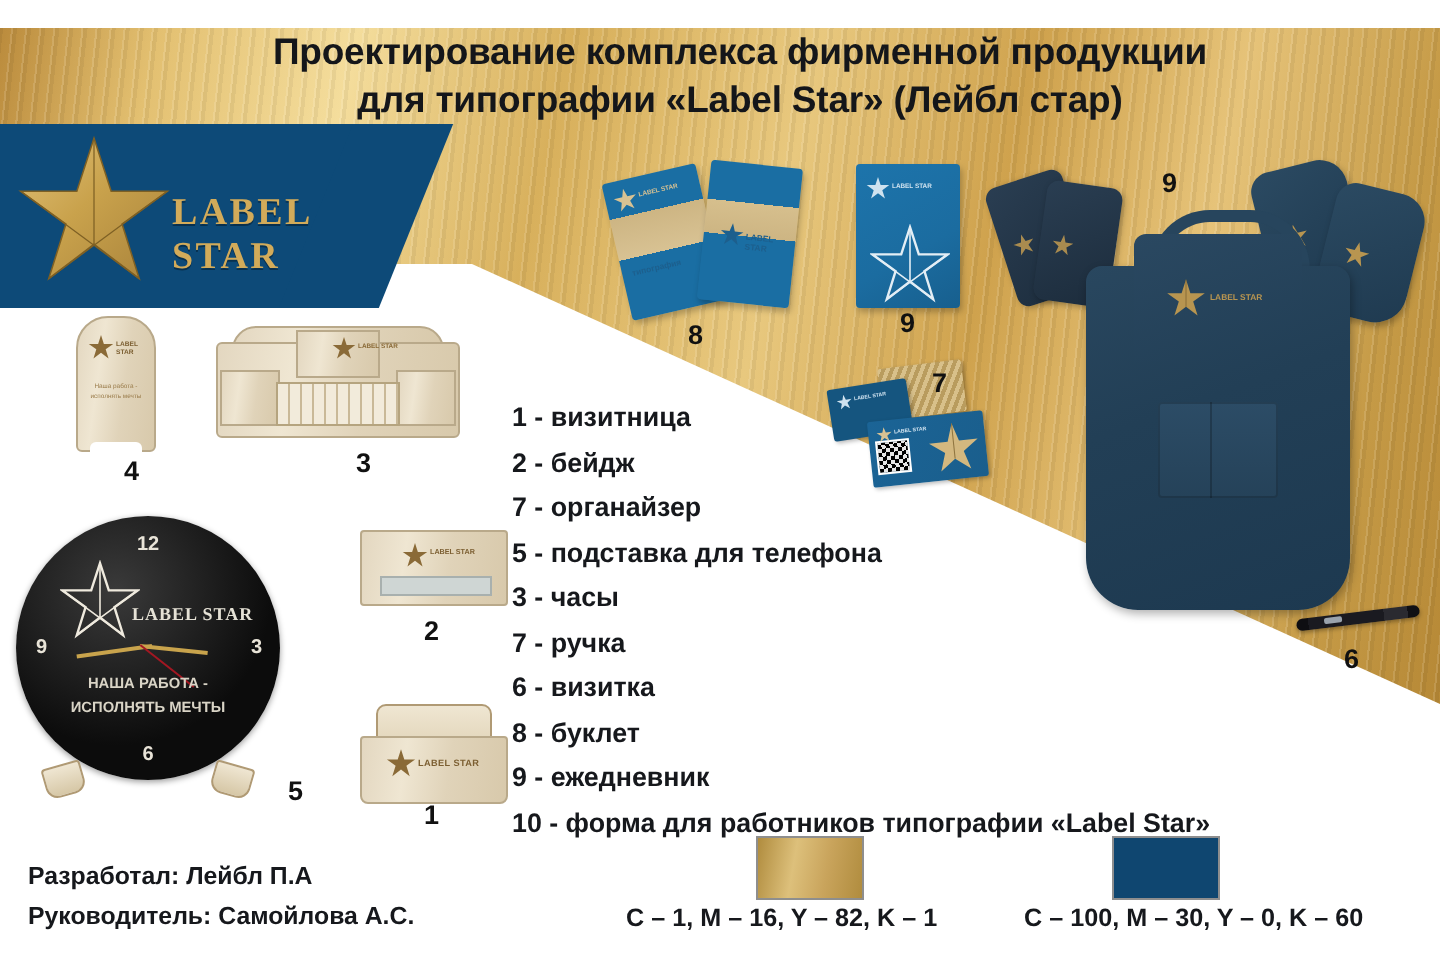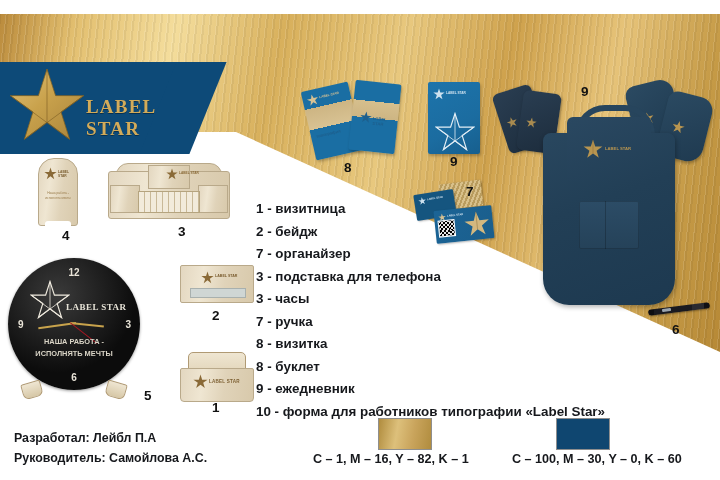--- a/index.html
+++ b/index.html
@@ -209,20 +209,24 @@
 <body>
 
 <div id="slide">
 
   <div class="gold-bg"></div>
   <div class="white-wedge"></div>
   <div class="white-wedge2"></div>
   <div class="white-top"></div>
   <div class="white-left"></div>
 
+  <div class="title">
+    <div>Проектирование комплекса фирменной продукции</div>
+    <div>для типографии «Label Star» (Лейбл стар)</div>
+  </div>
 
   <div class="logo-panel">
     <svg class="logo-star" viewBox="0 0 100 100">
       <defs>
         <linearGradient id="gstar" x1="0" y1="0" x2="1" y2="1">
           <stop offset="0%" stop-color="#e0c078"></stop>
           <stop offset="45%" stop-color="#c9a24c"></stop>
           <stop offset="100%" stop-color="#a8823a"></stop>
         </linearGradient>
       </defs>
@@ -302,24 +306,24 @@
   <div class="clock-legs">
     <div class="leg" style="left:8px;top:0;transform:rotate(-16deg);"></div>
     <div class="leg" style="left:92px;top:0;transform:rotate(16deg);"></div>
   </div>
   <div class="num" style="left:144px;top:388px;">5</div>
 
   <div class="legend">
     <div class="legend-item">1 - визитница</div>
     <div class="legend-item">2 - бейдж</div>
     <div class="legend-item">7 - органайзер</div>
-    <div class="legend-item">3 - подставка для телефона</div>
+    <div class="legend-item">5 - подставка для телефона</div>
     <div class="legend-item">3 - часы</div>
     <div class="legend-item">7 - ручка</div>
-    <div class="legend-item">8 - визитка</div>
+    <div class="legend-item">6 - визитка</div>
     <div class="legend-item">8 - буклет</div>
     <div class="legend-item">9 - ежедневник</div>
     <div class="legend-item">10 - форма для работников типографии «Label Star»</div>
   </div>
 
   <div class="bk bk-a">
     <svg class="bk-star" style="left:4px;top:4px;" viewBox="0 0 100 100">
       <polygon points="50,4 61,38 97,38 68,59 79,94 50,72 21,94 32,59 3,38 39,38" fill="#d8c293"></polygon>
     </svg>
     <div class="bk-logo" style="left:17px;top:7px;">LABEL STAR</div>

